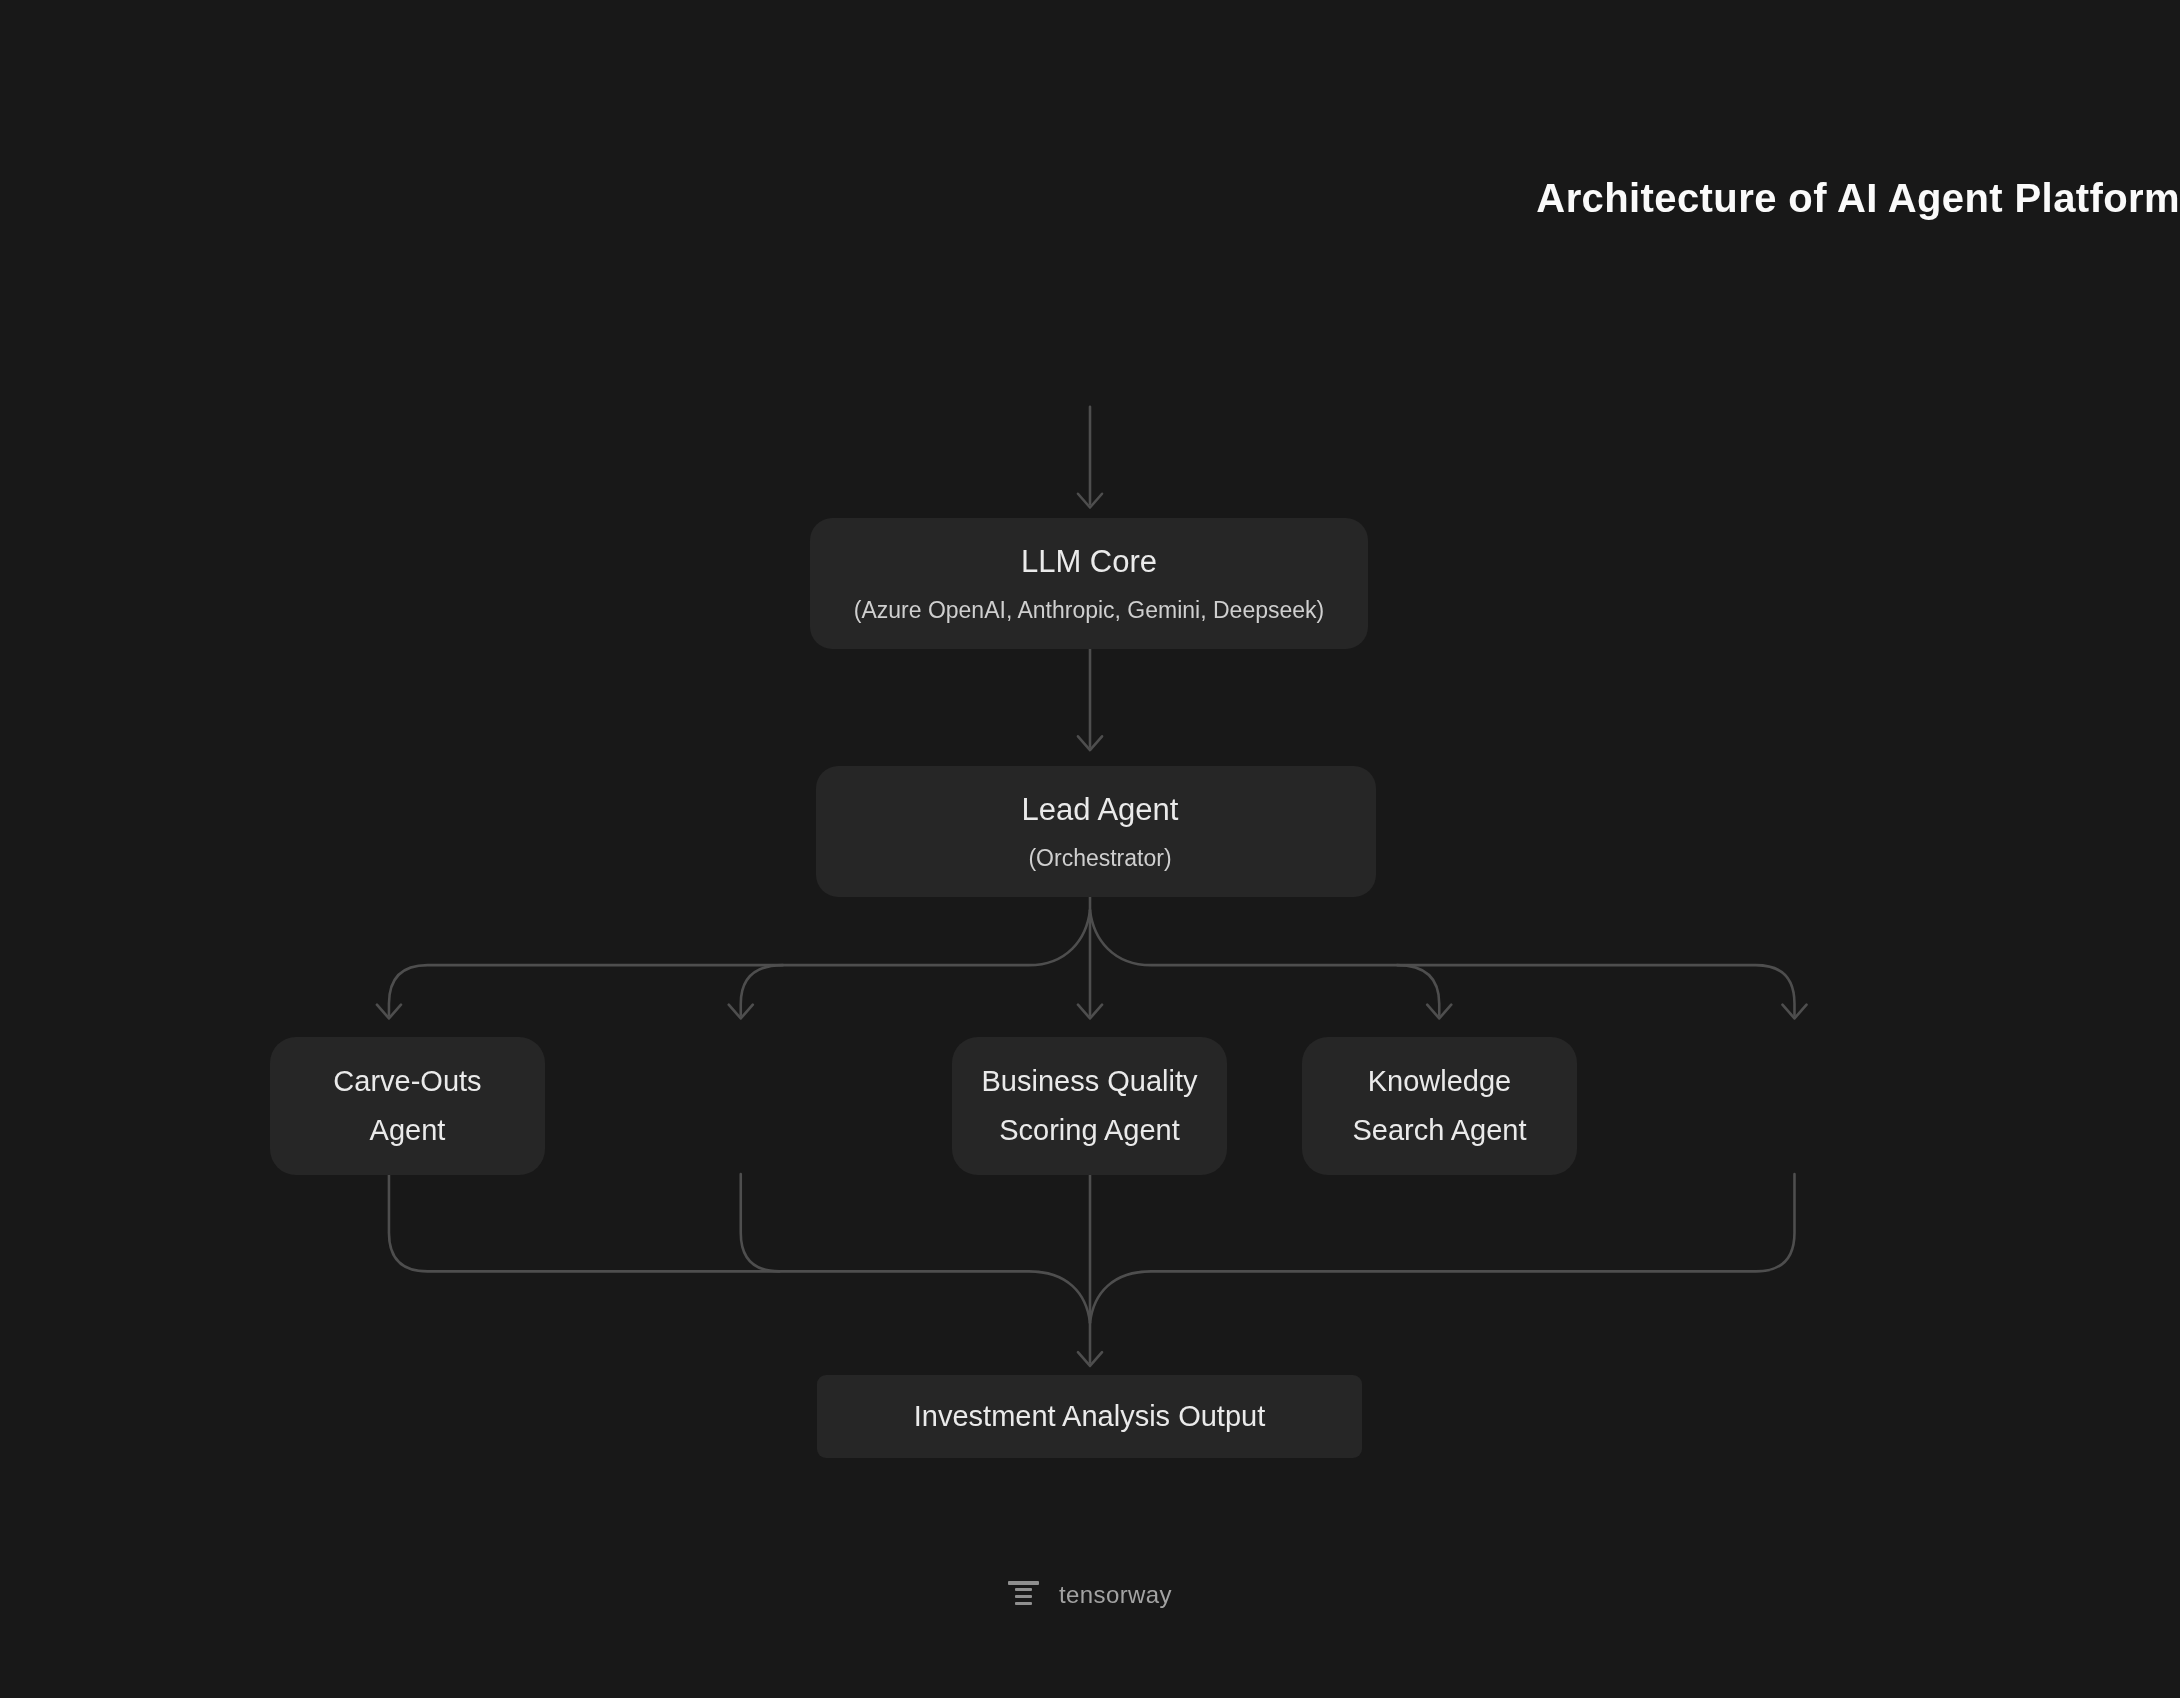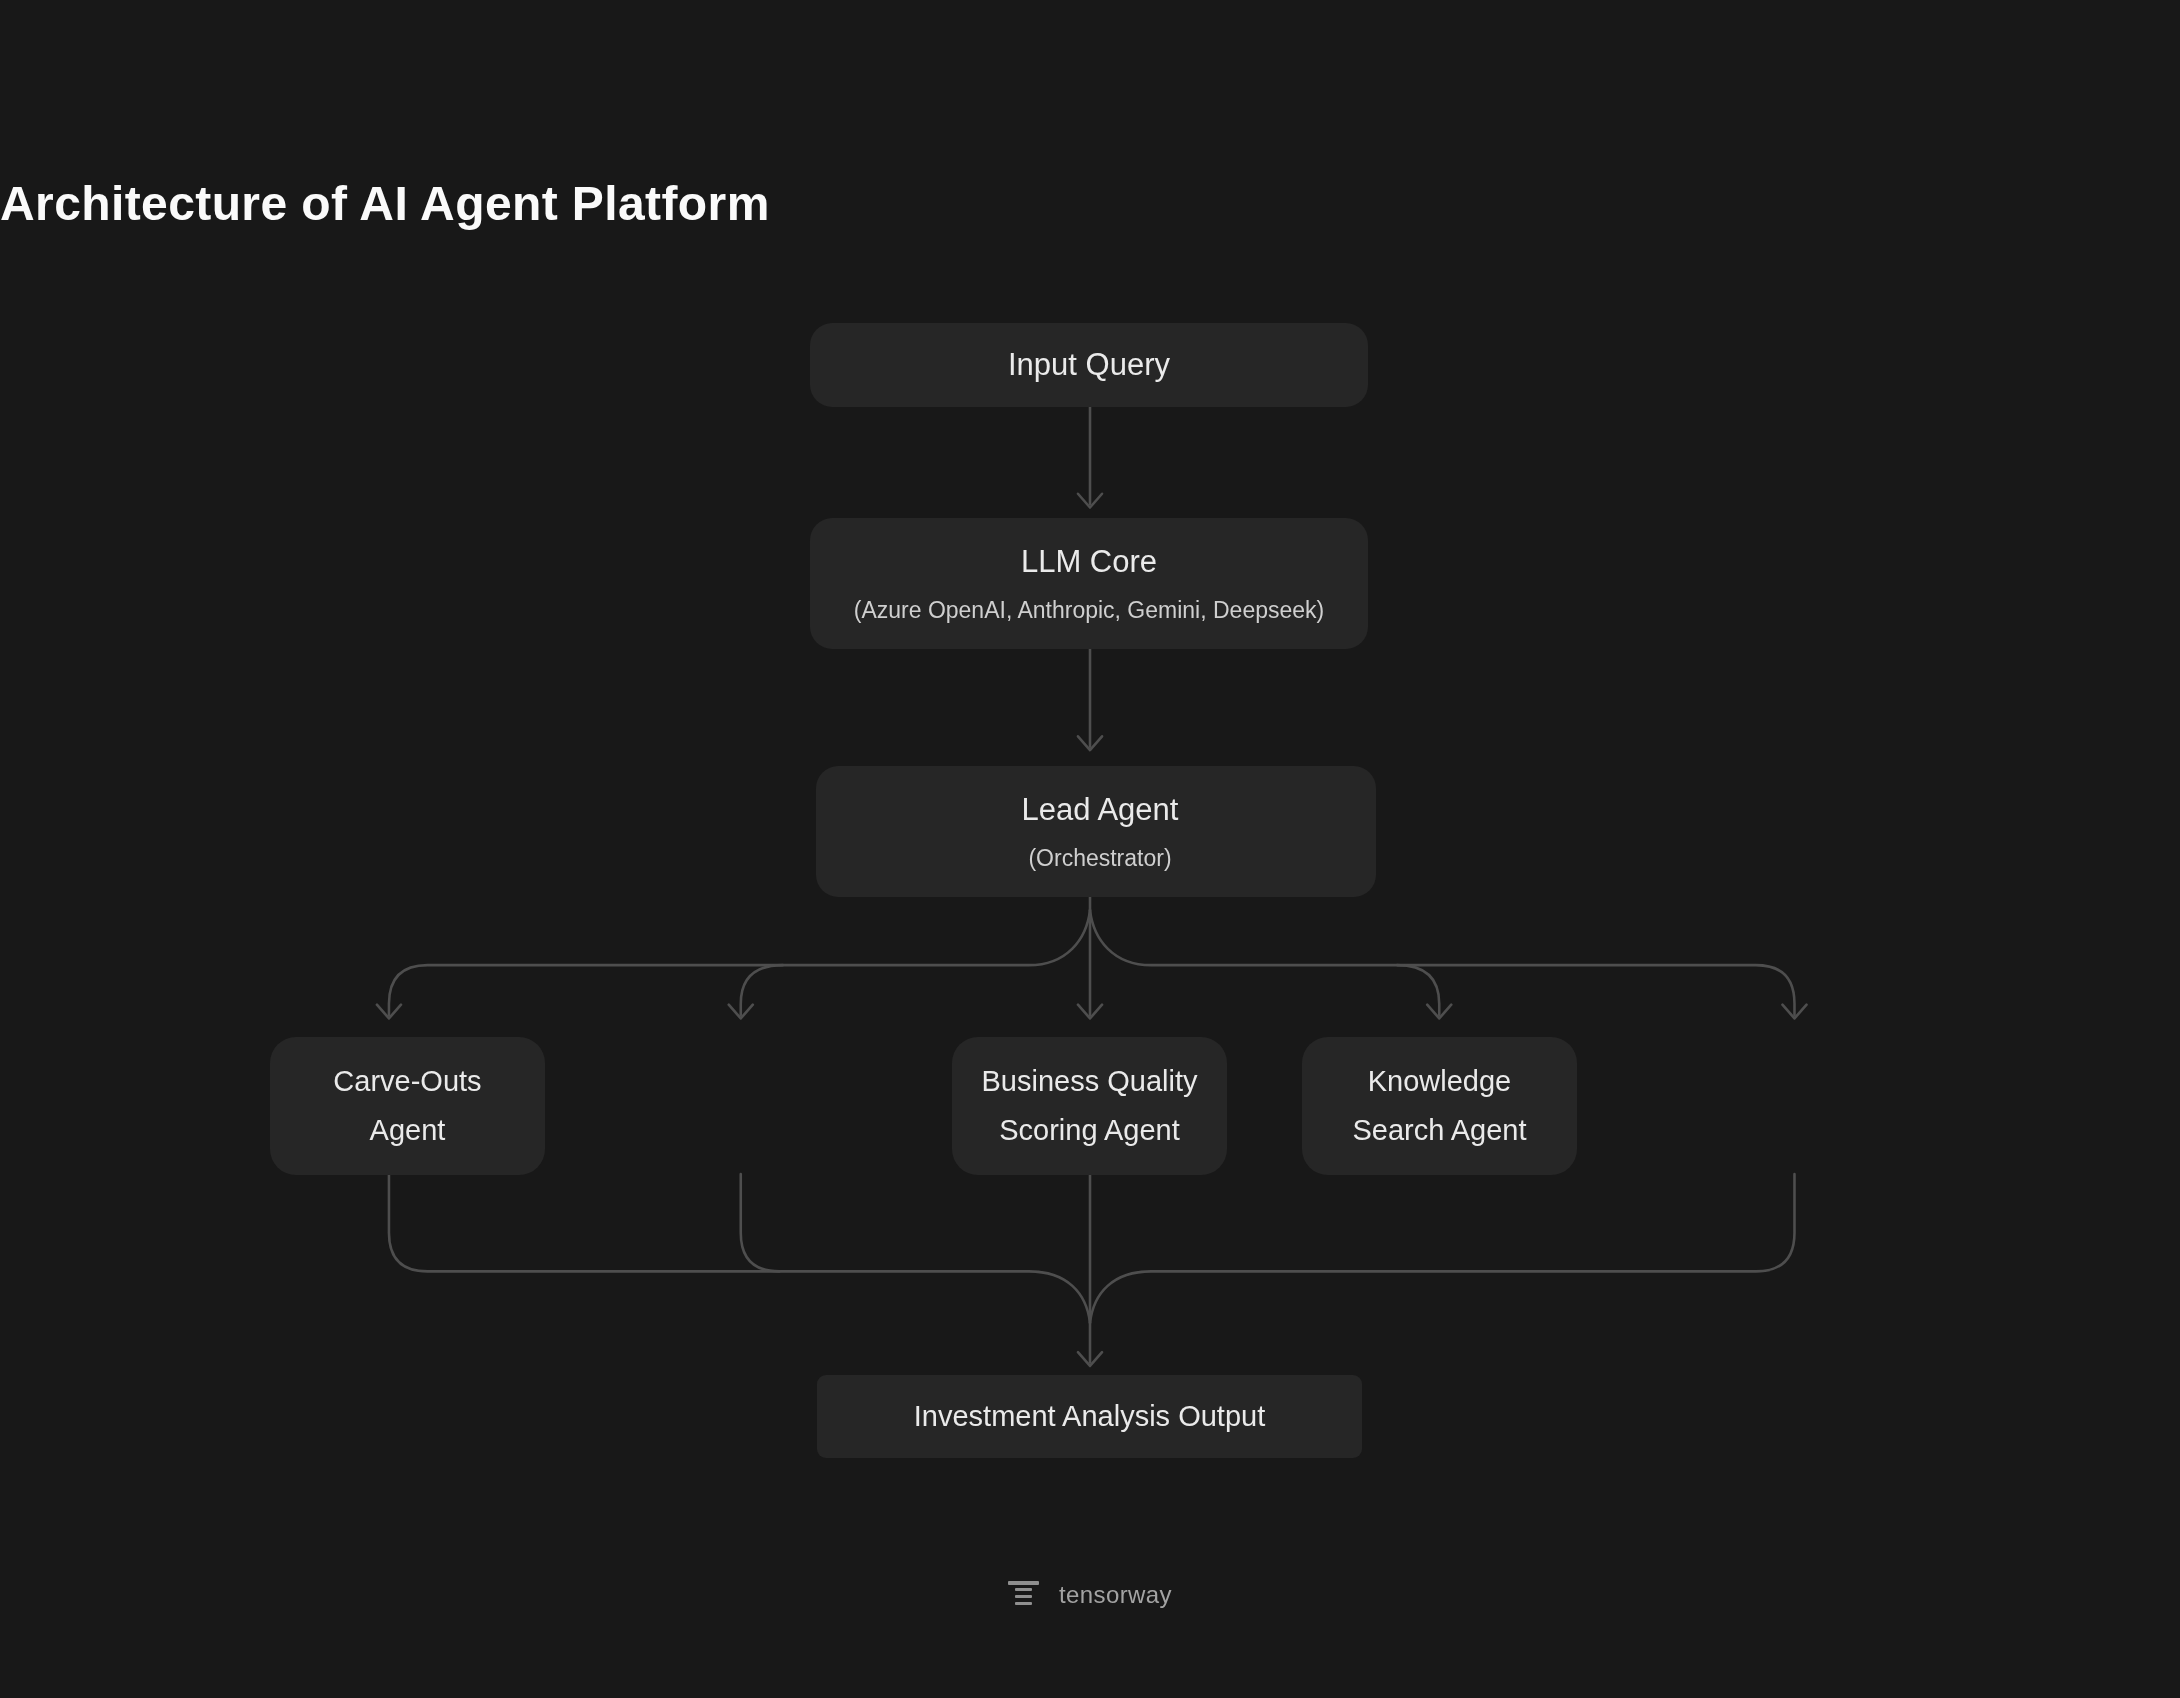--- a/index.html
+++ b/index.html
@@ -17,22 +17,22 @@
     background:var(--bg);
     font-family:"Liberation Sans", sans-serif;
     position:relative;
     overflow:hidden;
   }
   .canvas{position:absolute;inset:0;width:2180px;height:1698px;}
   svg.wires{position:absolute;left:0;top:0;width:2180px;height:1698px;pointer-events:none;}
   .connector{stroke:var(--connector);stroke-width:3;fill:none;stroke-linecap:round;stroke-linejoin:round;}
   .page-title{
     position:absolute;left:0;top:176px;width:100%;
-    text-align:left;
-    font-size:48px;font-weight:700;letter-spacing:0.4px;
+    text-align:right;
+    font-size:40px;font-weight:700;letter-spacing:0.4px;
     color:var(--title-text);
   }
   .node{
     position:absolute;
     background:var(--node-fill);
     border-radius:22.4px;
     display:flex;flex-direction:column;align-items:center;justify-content:center;
     color:var(--node-text);
     text-align:center;
   }
@@ -89,23 +89,20 @@
 
     <path class="connector" d="M 452 1365 V 1433 Q 452 1478 497 1478 H 1196 C 1240 1478 1263 1503 1267 1538"></path>
     <path class="connector" d="M 861 1365 V 1433 Q 861 1478 906 1478"></path>
     <path class="connector" d="M 2086 1365 V 1433 Q 2086 1478 2041 1478 H 1338 C 1294 1478 1271 1503 1267 1538"></path>
     <path class="connector" d="M 1267 1365 V 1584"></path>
     <path class="connector" d="M 1253 1572 L 1267 1588 L 1281 1572"></path>
   </svg>
 
   <div class="page-title">Architecture of AI Agent Platform</div>
 
-  <div class="node n-input">
-    <div class="label">Input Query</div>
-  </div>
 
   <div class="node n-llm">
     <div class="label">LLM Core</div>
     <div class="sublabel">(Azure OpenAI, Anthropic, Gemini, Deepseek)</div>
   </div>
 
   <div class="node n-lead">
     <div class="label">Lead Agent</div>
     <div class="sublabel">(Orchestrator)</div>
   </div>

